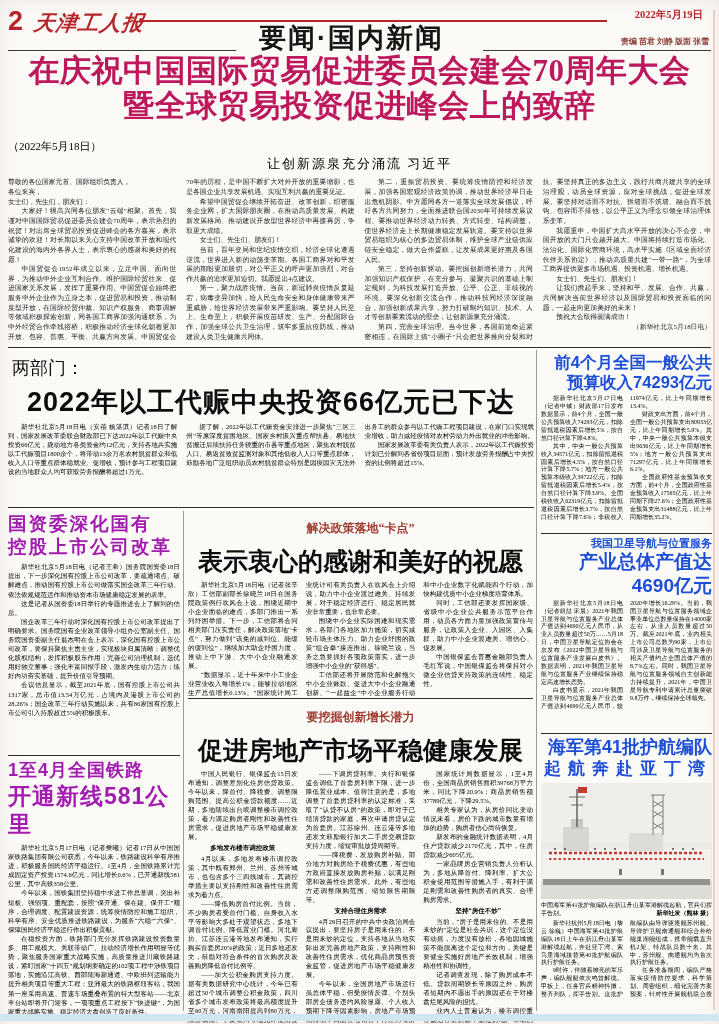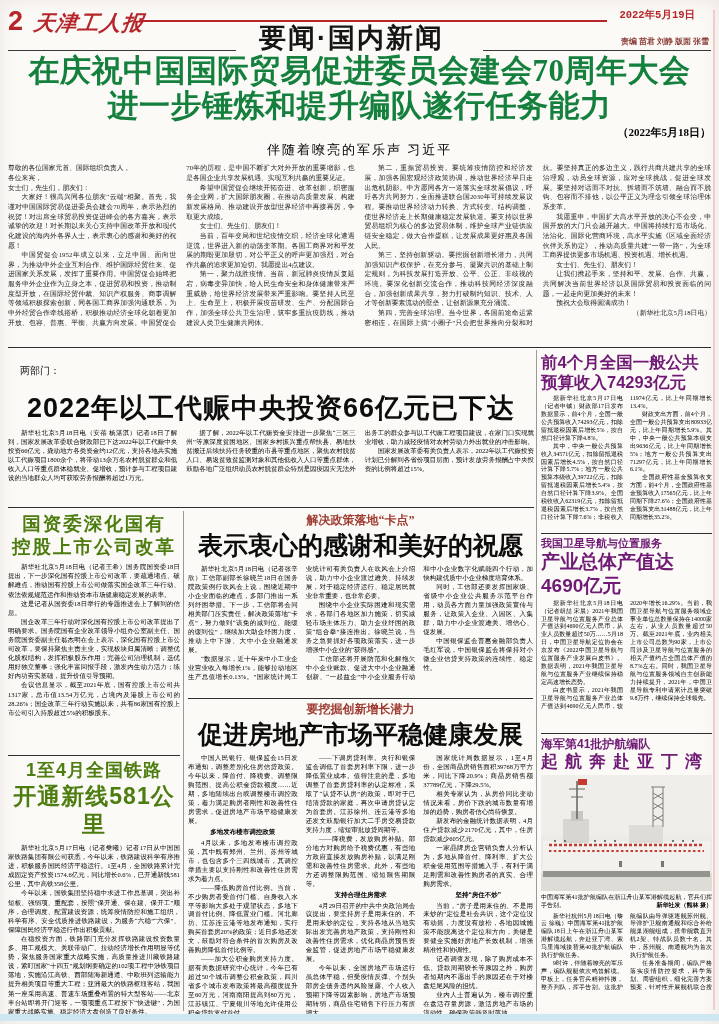--- a/index.html
+++ b/index.html
@@ -3,50 +3,50 @@
 <meta charset="utf-8">
 <style>
   html,body{margin:0;padding:0;}
   body{width:719px;height:1024px;background:#efeeec;font-family:"Liberation Serif","DejaVu Serif",serif;}
   #page{position:relative;width:719px;height:1024px;background:#fbfaf7;overflow:hidden;box-shadow:inset 0 0 18px rgba(210,190,185,.35);}
   
   #header{position:absolute;left:8px;top:4px;width:703px;height:48px;}
   .pageno{position:absolute;left:0;top:2px;color:#b5252a;font-size:27px;font-weight:bold;font-family:"Liberation Sans",sans-serif;}
   .masthead{position:absolute;left:26px;top:5px;color:#b5252a;font-size:21px;font-weight:bold;font-style:italic;transform:skewX(-8deg);letter-spacing:1px;}
   .mast-line{position:absolute;left:132px;top:16px;right:104px;border-top:2px solid #b5252a;}
-  .hdr-date{position:absolute;right:16px;top:4px;color:#b5252a;font-size:10.5px;font-weight:bold;font-family:Liberation Mono, monospace;}
+  .hdr-date{position:absolute;right:8px;top:4px;color:#b5252a;font-size:10.5px;font-weight:bold;}
   .section-title{position:absolute;left:0;right:16px;top:16px;text-align:center;font-size:27px;font-weight:bold;letter-spacing:2px;color:#151515;font-family:"Liberation Sans",sans-serif;}
   .title-line-l{position:absolute;left:0;top:46px;width:228px;border-top:1.5px solid #3a3a3a;}
   .title-line-r{position:absolute;right:0;top:46px;width:228px;border-top:1.5px solid #3a3a3a;}
   .editors{position:absolute;right:2px;top:32px;font-size:8px;color:#8a3c35;font-weight:bold;}
   
   #speech{position:absolute;left:8px;top:54px;width:703px;height:292px;}
-  .sp-h{margin:0;text-align:center;font-size:31px;line-height:1.12;font-weight:bold;color:#15803d;letter-spacing:0.5px;}
-  .sp-date{margin:2px 0 0;text-align:right;font-size:11px;font-weight:bold;}
+  .sp-h{margin:0;text-align:center;font-size:31px;line-height:1.12;font-weight:bold;color:#be185d;letter-spacing:0.5px;}
+  .sp-date{margin:16px 0 0;text-align:left;font-size:11px;font-weight:normal;}
   .sp-byline{margin:1px 0 4px;text-align:center;font-size:13px;letter-spacing:2px;}
   .sp-body{column-count:4;column-gap:10px;height:178px;overflow:hidden;font-size:6.8px;line-height:1.42;color:#222;}
   
   .tx{margin:0;text-indent:2em;text-align:justify;}
   .tx-plain{text-indent:0;}
   .tx-sign{text-indent:0;text-align:right;}
   .tx-sub{text-indent:0;text-align:center;font-weight:bold;font-family:"Liberation Sans",sans-serif;margin:2px 0;}
   .rule-h{position:absolute;border-top:1.5px solid #2e2e2e;}
   .rule-v{position:absolute;border-left:1px solid #9a9a9a;}
   
-  .kicker-left{margin:12px;font-size:10px;color:#111;}
-  .kicker-red{margin:0;text-align:center;font-size:12px;font-weight:bold;color:#9e3a2f;}
+  .kicker-left{margin:4px;font-size:18px;color:#111;}
+  .kicker-red{margin:8px;text-align:center;font-size:12px;font-weight:bold;color:#9e3a2f;}
   .head-xl{margin:0;text-align:center;font-weight:bold;font-family:"Liberation Sans",sans-serif;color:#0d0d0d;}
   #yigong{position:absolute;left:8px;top:352px;width:526px;height:153px;}
   #yigong .head-xl{font-size:27px;letter-spacing:1px;}
   #yigong .body{column-count:3;column-gap:9px;height:99px;overflow:hidden;font-size:6.5px;line-height:1.38;margin-top:3px;}
   #caizheng{position:absolute;left:541px;top:352px;width:171px;height:180px;}
-  .head-r{margin:0;text-align:left;font-weight:bold;font-family:"Liberation Sans",sans-serif;font-size:16.5px;line-height:1.22;color:#701a75;}
+  .head-r{margin:0;text-align:right;font-weight:bold;font-family:"Liberation Sans",sans-serif;font-size:16.5px;line-height:1.22;color:#1d4ed8;}
   .body-r2{column-count:2;column-gap:7px;overflow:hidden;font-size:6px;line-height:1.32;margin-top:3px;}
   #guoziwei{position:absolute;left:8px;top:512px;width:172px;height:243px;}
-  .head-l{margin:0;text-align:center;font-weight:bold;font-family:"Liberation Sans",sans-serif;font-size:18.5px;line-height:1.25;letter-spacing:2px;color:#4d7c0f;}
+  .head-l{margin:0;font-weight:bold;font-family:"Liberation Sans",sans-serif;font-size:18.5px;line-height:1.25;letter-spacing:2px;color:#a21caf;}
   .body-l1{overflow:hidden;font-size:6.5px;line-height:1.4;margin-top:4px;}
   #tielu{position:absolute;left:8px;top:759px;width:172px;height:251px;}
   #shukun{position:absolute;left:188px;top:512px;width:345px;height:184px;}
   #shukun .head-xl{font-size:25px;}
   #shukun .body{column-count:3;column-gap:8px;height:138px;overflow:hidden;font-size:6.5px;line-height:1.38;margin-top:3px;}
   #loushi{position:absolute;left:188px;top:701px;width:345px;height:309px;}
   #loushi .head-xl{font-size:25px;}
   #loushi .body{column-count:3;column-gap:8px;height:266px;overflow:hidden;font-size:6.5px;line-height:1.38;margin-top:3px;}
   #weixing{position:absolute;left:541px;top:537px;width:171px;height:196px;}
   #haijun{position:absolute;left:541px;top:737px;width:171px;height:275px;}
@@ -68,23 +68,23 @@
     <span class="mast-line"></span>
     <span class="hdr-date">2022年5月19日</span>
     <div class="section-title">要闻·国内新闻</div>
     <span class="title-line-l"></span>
     <span class="title-line-r"></span>
     <span class="editors">责编 苗君 刘静  版面 张雪</span>
   </div>
 
   <div id="speech">
     <h1 class="sp-h">在庆祝中国国际贸易促进委员会建会70周年大会</h1>
-    <h1 class="sp-h">进一步锤炼和提升编队遂行任务能力</h1>
+    <h1 class="sp-h">暨全球贸易投资促进峰会上的致辞</h1>
     <p class="sp-date">（2022年5月18日）</p>
-    <p class="sp-byline">伴随着嘹亮的军乐声  习近平</p>
+    <p class="sp-byline">让创新源泉充分涌流  习近平</p>
     <div class="sp-body">
         <p class="tx tx-plain">尊敬的各位国家元首、国际组织负责人，</p>
         <p class="tx tx-plain">各位来宾，</p>
         <p class="tx tx-plain">女士们，先生们，朋友们：</p>
         <p class="tx">大家好！很高兴同各位朋友“云端”相聚。首先，我谨对中国国际贸易促进委员会建会70周年，表示热烈的祝贺！对出席全球贸易投资促进峰会的各方嘉宾，表示诚挚的欢迎！对长期以来关心支持中国改革开放和现代化建设的海内外各界人士，表示衷心的感谢和美好的祝愿！</p>
         <p class="tx">中国贸促会1952年成立以来，立足中国、面向世界，为推动中外企业互利合作、维护国际经贸往来、促进国家关系发展，发挥了重要作用。中国贸促会始终把服务中外企业作为立身之本，促进贸易和投资，推动制度型开放，在国际经贸仲裁、知识产权服务、商事调解等领域积极探索创新，同各国工商界加强沟通联系，为中外经贸合作牵线搭桥，积极推动经济全球化朝着更加开放、包容、普惠、平衡、共赢方向发展。中国贸促会70年的历程，是中国不断扩大对外开放的重要缩影，也是各国企业共享发展机遇、实现互利共赢的重要见证。</p>
         <p class="tx">希望中国贸促会继续开拓奋进、改革创新，织密服务企业网，扩大国际朋友圈，在推动高质量发展、构建新发展格局、推动建设开放型世界经济中再接再厉，争取更大成绩。</p>
         <p class="tx">女士们、先生们、朋友们！</p>
         <p class="tx">当前，百年变局和世纪疫情交织，经济全球化遭遇逆流，世界进入新的动荡变革期。各国工商界对和平发展的期盼更加殷切，对公平正义的呼声更加强烈，对合作共赢的追求更加迫切。我愿提出4点建议。</p>
         <p class="tx">第一，聚力战胜疫情。当前，新冠肺炎疫情反复延宕，病毒变异加快，给人民生命安全和身体健康带来严重威胁，给世界经济发展带来严重影响。要坚持人民至上、生命至上，积极开展疫苗研发、生产、分配国际合作，加强全球公共卫生治理，筑牢多重抗疫防线，推动建设人类卫生健康共同体。</p>
@@ -191,21 +191,21 @@
     <h2 class="head-l" style="letter-spacing:1px;font-size:18px;">1至4月全国铁路</h2>
     <h2 class="head-l" style="letter-spacing:1px;font-size:23px;">开通新线581公里</h2>
     <div class="body-l1" style="height:204px;">
         <p class="tx">新华社北京5月17日电（记者樊曦）记者17日从中国国家铁路集团有限公司获悉，今年以来，铁路建设科学有序推进，积极服务国民经济平稳运行。1至4月，全国铁路累计完成固定资产投资1574.6亿元，同比增长0.6%，已开通新线581公里，其中高铁358公里。</p>
         <p class="tx">今年以来，国铁集团坚持稳中求进工作总基调，突出补短板、强弱项、重配套，按照“保开通、保在建、保开工”顺序，合理调度、配置建设资源，统筹疫情防控和施工组织，科学有序、安全优质推进铁路建设，为服务“六稳”“六保”、保障国民经济平稳运行作出积极贡献。</p>
         <p class="tx">在稳投资方面，铁路部门充分发挥铁路建设投资数量多、用工规模大、关联带动广、拉动经济增长作用明显等优势，聚焦服务国家重大战略实施，高质量推进川藏铁路建设，紧盯国家“十四五”规划纲要确定的102项工程中涉铁项目落地，实施沿江高铁、西部陆海新通道、中欧班列运输能力提升相关项目等重大工程；亚洲最大的铁路枢纽客站，我国第一座采用高速、普速车场重叠布置的特大型客站——北京丰台站即将开门迎客，一项项重点工程按下“快进键”，为国家重大战略实施、稳定经济大盘创造了良好条件。</p>
       </div>
   </div>
 
   <div id="haijun">
-    <h2 class="head-r" style="font-size:12px;">海军第41批护航编队</h2>
+    <h2 class="head-r" style="font-size:18px;">海军第41批护航编队</h2>
     <h2 class="head-r" style="font-size:17px;letter-spacing:7px;">起航奔赴亚丁湾</h2>
     <svg class="photo" viewBox="0 0 171 116" xmlns="http://www.w3.org/2000/svg">
       <rect x="0" y="0" width="171" height="116" fill="#ecebe7"></rect>
       <rect x="0" y="0" width="171" height="60" fill="#efeeea"></rect>
       <rect x="0" y="98" width="171" height="18" fill="#dddcd6"></rect>
       <rect x="2" y="66" width="167" height="34" fill="#f2f1ee"></rect>
       <rect x="2" y="96" width="167" height="6" fill="#94948f"></rect>
       <rect x="22" y="44" width="26" height="24" fill="#d8d6d0"></rect>
       <rect x="30" y="36" width="12" height="10" fill="#c9c7c1"></rect>
       <rect x="88" y="50" width="34" height="18" fill="#dedcd6"></rect>

